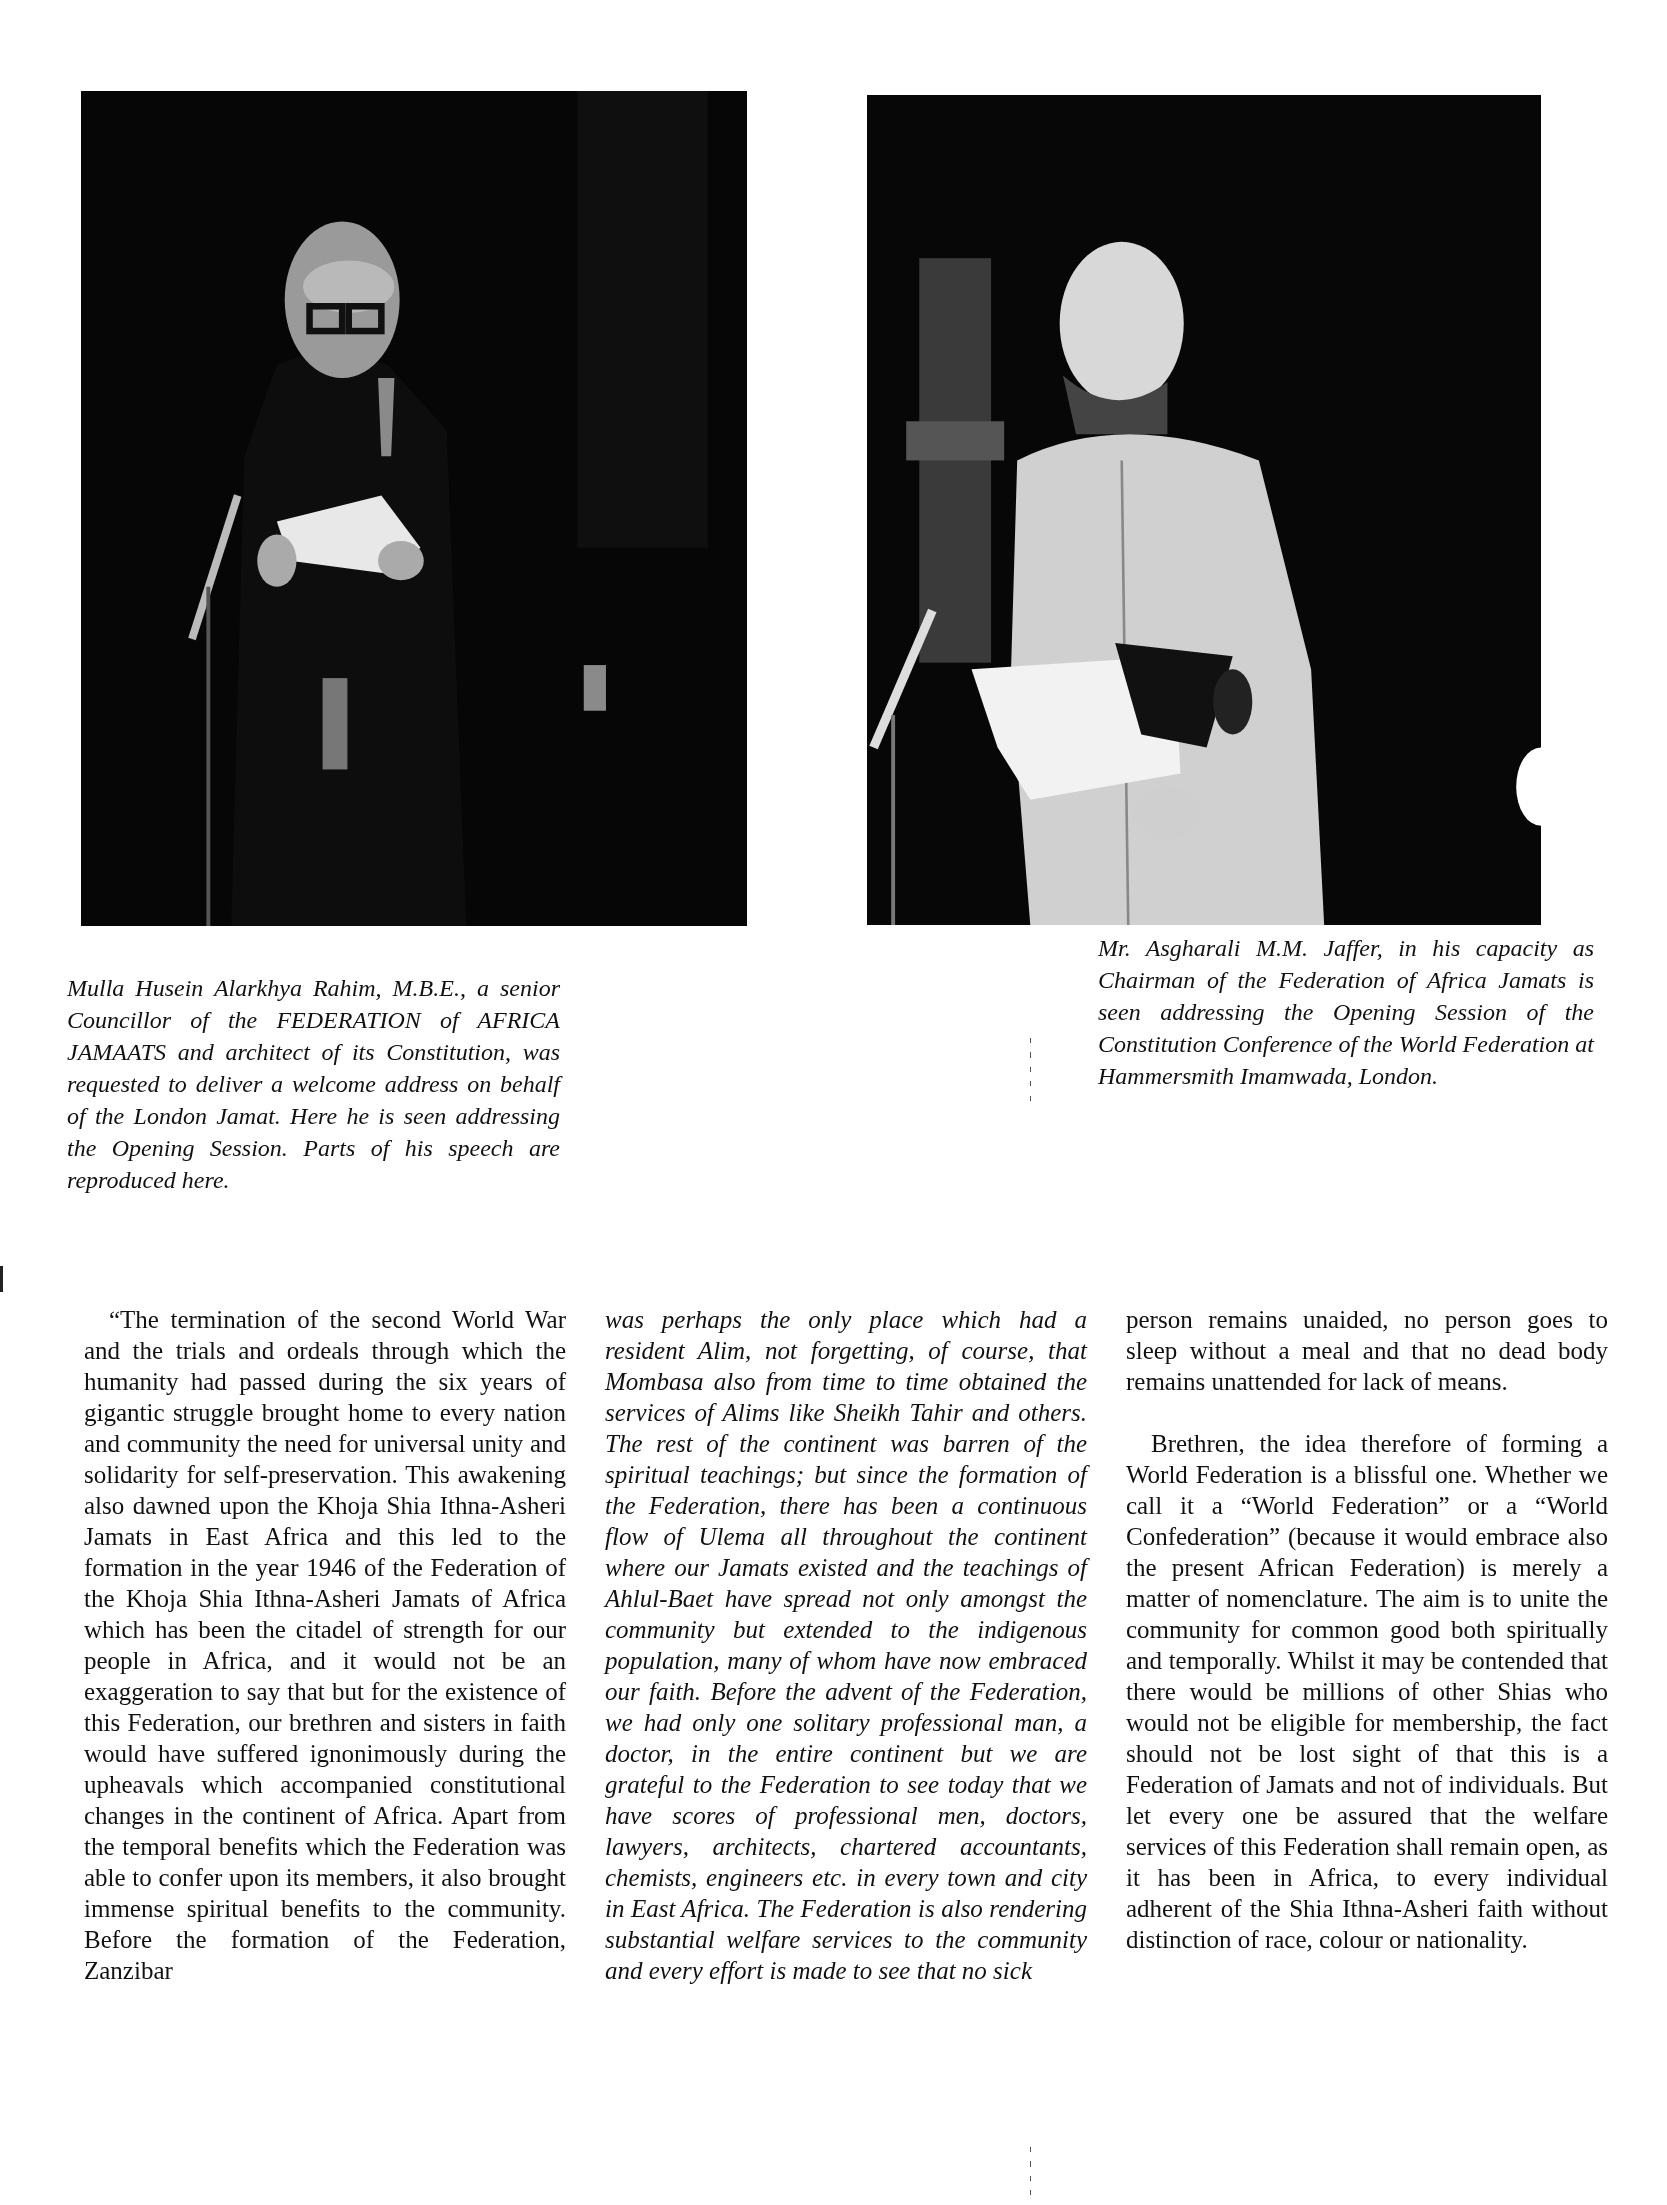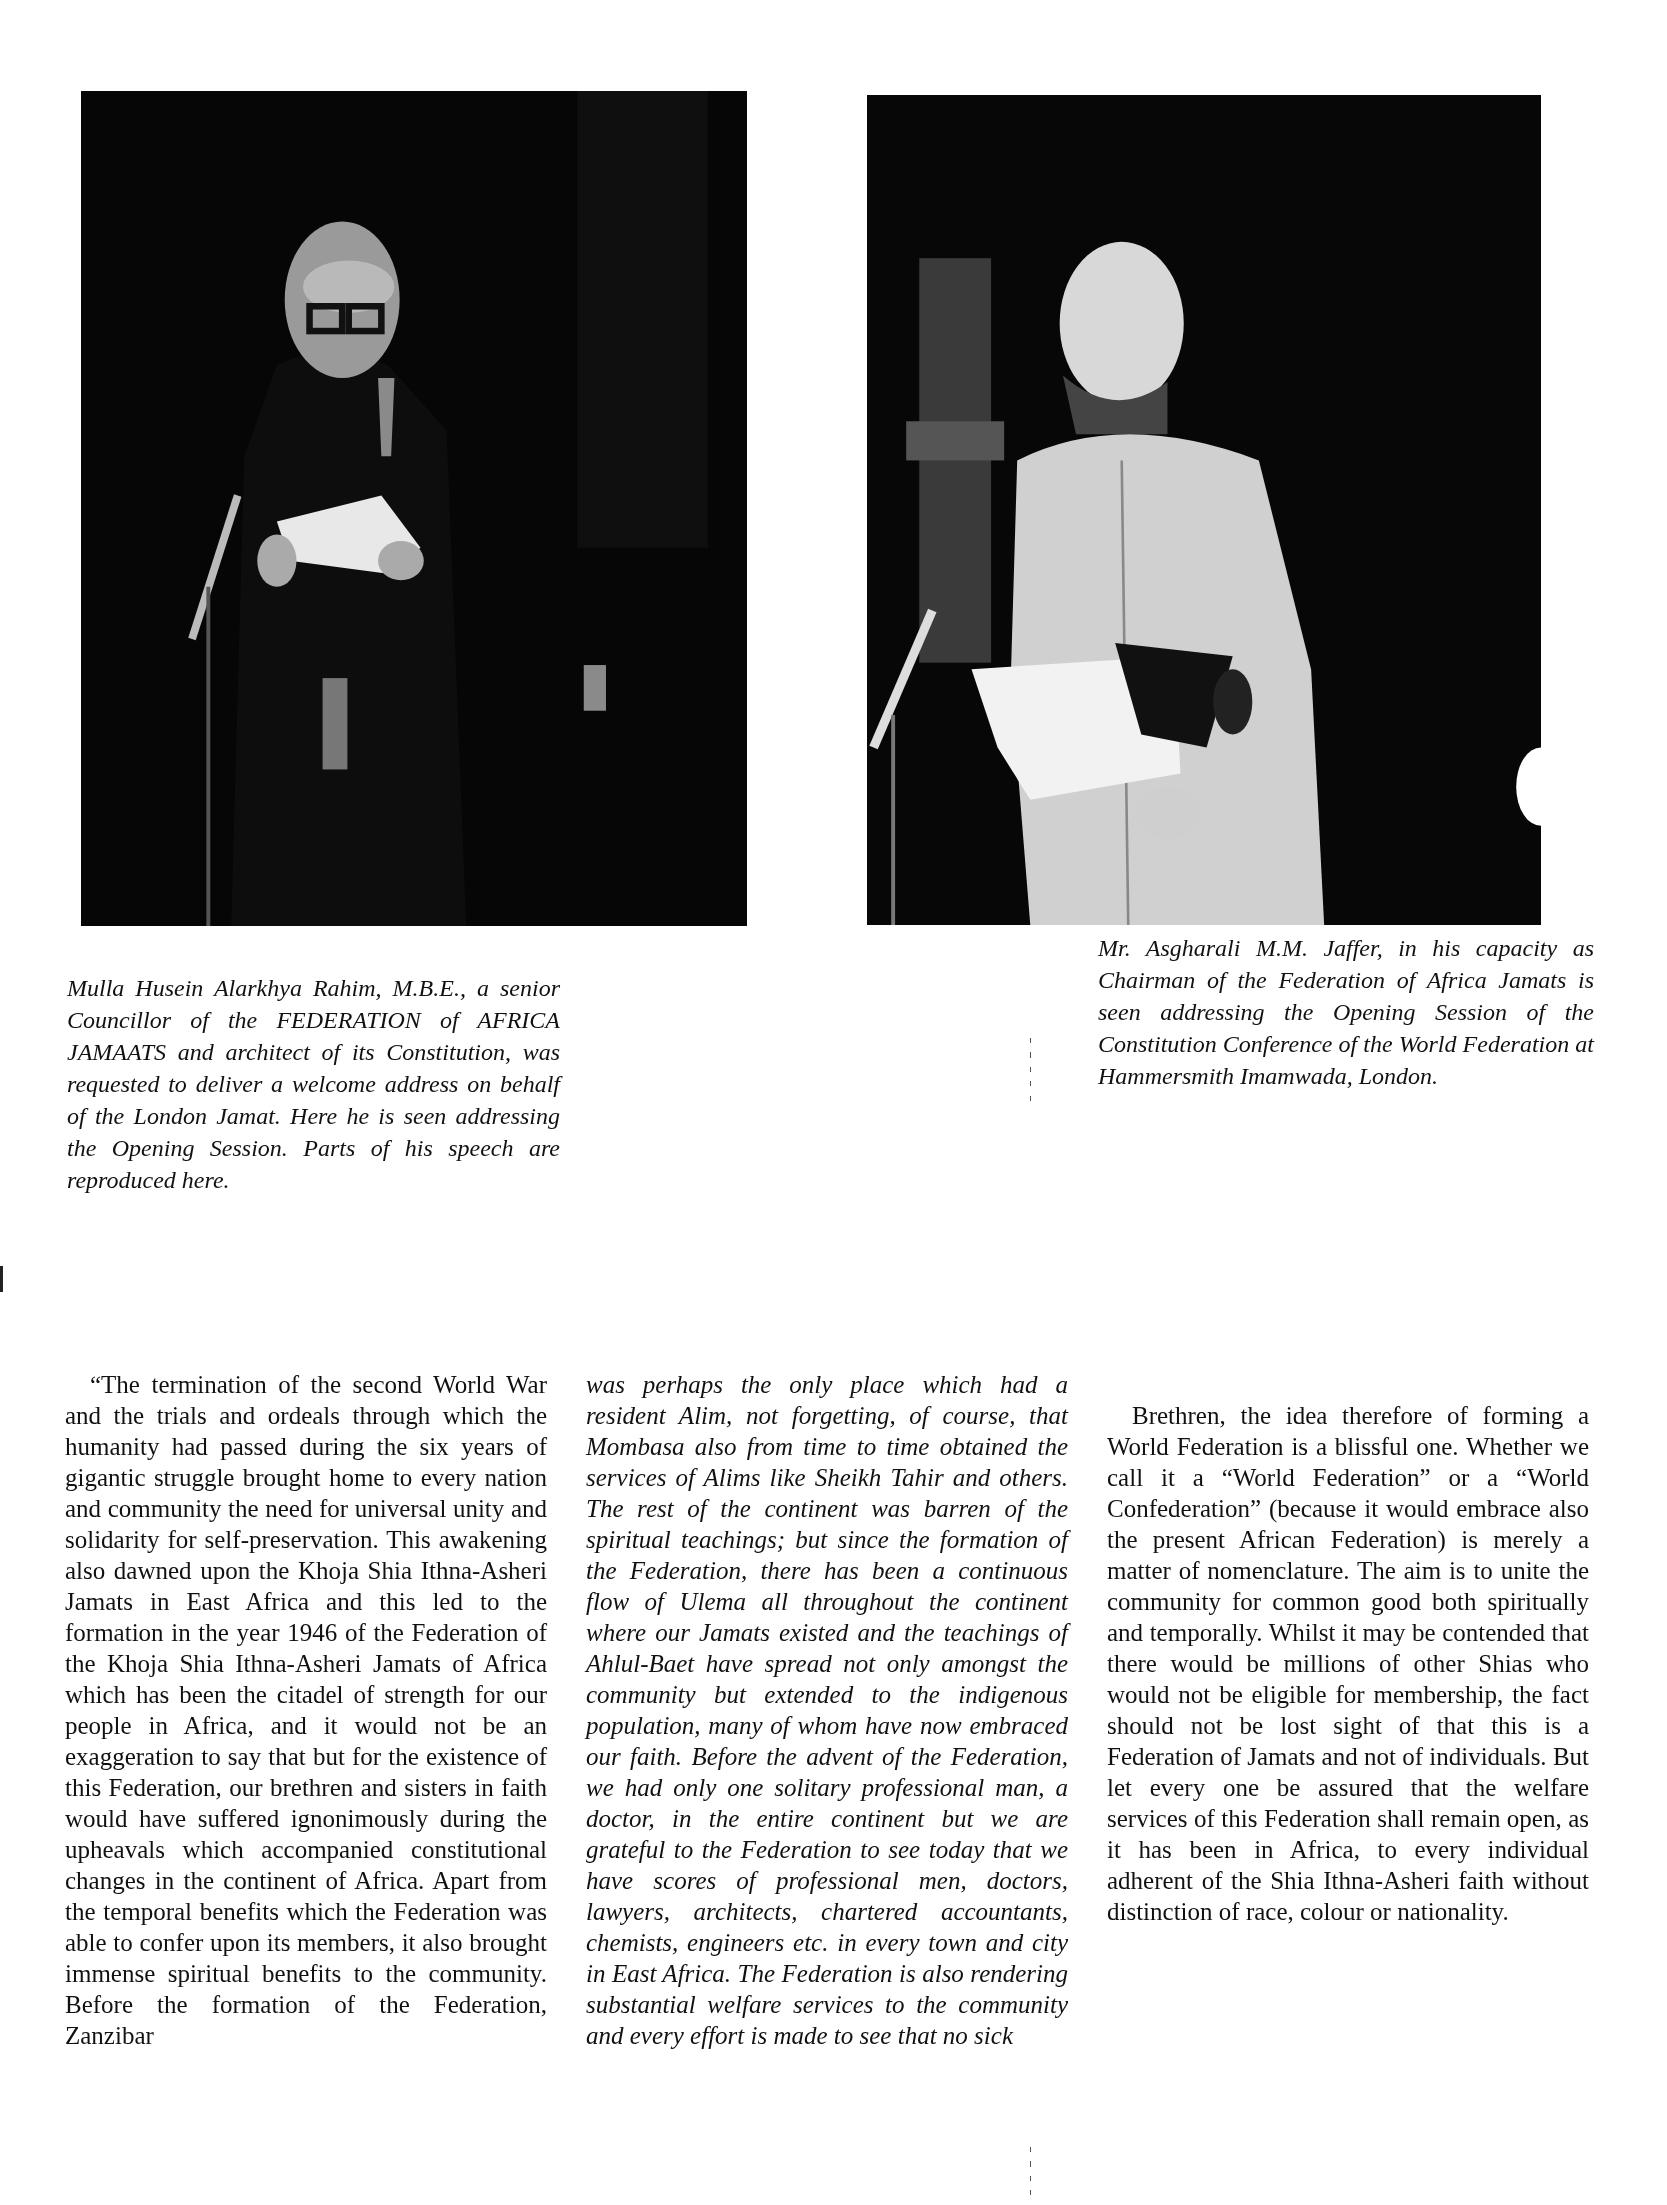--- a/index.html
+++ b/index.html
@@ -4,21 +4,21 @@
 <style>
   html, body { margin: 0; padding: 0; background: #ffffff; }
   body { width: 1667px; height: 2205px; position: relative; overflow: hidden; font-family: "Liberation Serif", "DejaVu Serif", serif; color: #111; }
   .photo { position: absolute; background: #050505; overflow: hidden; }
   #photo-left { left: 81px; top: 91px; width: 666px; height: 835px; }
   #photo-right { left: 867px; top: 95px; width: 674px; height: 830px; }
   .photo svg { width: 100%; height: 100%; display: block; }
   .caption { position: absolute; font-style: italic; font-size: 24px; line-height: 32px; text-align: justify; text-align-last: left; }
   #caption-left { left: 67px; top: 972px; width: 493px; }
   #caption-right { left: 1098px; top: 932px; width: 496px; }
-  .col { position: absolute; top: 1369px; width: 482px; font-size: 25px; line-height: 31px; text-align: justify; }
+  .col { position: absolute; top: 1304px; width: 482px; font-size: 25px; line-height: 31px; text-align: justify; margin-left: 19px; }
   #col-1 { left: 65px; }
   #col-2 { left: 586px; font-style: italic; }
   #col-3 { left: 1107px; }
   .col p { margin: 0; }
   .indent { text-indent: 25px; }
   .gap { margin-top: 31px !important; }
   .margin-mark { position: absolute; left: 0; top: 1266px; width: 2.6px; height: 26px; background: #222; }
   .fold-dash { position: absolute; left: 1030px; width: 1.3px; background: repeating-linear-gradient(#555 0 5.2px, transparent 5.2px 14.4px); }
 </style>
 </head>
@@ -84,15 +84,16 @@
 <div class="fold-dash" style="top:1038px;height:72px;"></div>
 <div class="fold-dash" style="top:2147px;height:58px;"></div>
 
 <div class="col" id="col-1">
   <p class="indent">“The termination of the second World War and the trials and ordeals through which the humanity had passed during the six years of gigantic struggle brought home to every nation and community the need for universal unity and solidarity for self-preservation. This awakening also dawned upon the Khoja Shia Ithna-Asheri Jamats in East Africa and this led to the formation in the year 1946 of the Federation of the Khoja Shia Ithna-Asheri Jamats of Africa which has been the citadel of strength for our people in Africa, and it would not be an exaggeration to say that but for the existence of this Federation, our brethren and sisters in faith would have suffered ignonimously during the upheavals which accompanied constitutional changes in the continent of Africa. Apart from the temporal benefits which the Federation was able to confer upon its members, it also brought immense spiritual benefits to the community. Before the formation of the Federation, Zanzibar</p>
 </div>
 <div class="col" id="col-2">
   <p>was perhaps the only place which had a resident Alim, not forgetting, of course, that Mombasa also from time to time obtained the services of Alims like Sheikh Tahir and others. The rest of the continent was barren of the spiritual teachings; but since the formation of the Federation, there has been a continuous flow of Ulema all throughout the continent where our Jamats existed and the teachings of Ahlul-Baet have spread not only amongst the community but extended to the indigenous population, many of whom have now embraced our faith. Before the advent of the Federation, we had only one solitary professional man, a doctor, in the entire continent but we are grateful to the Federation to see today that we have scores of professional men, doctors, lawyers, architects, chartered accountants, chemists, engineers etc. in every town and city in East Africa. The Federation is also rendering substantial welfare services to the community and every effort is made to see that no sick</p>
 </div>
 <div class="col" id="col-3">
+  <p>person remains unaided, no person goes to sleep without a meal and that no dead body remains unattended for lack of means.</p>
   <p class="indent gap">Brethren, the idea therefore of forming a World Federation is a blissful one. Whether we call it a “World Federation” or a “World Confederation” (because it would embrace also the present African Federation) is merely a matter of nomenclature. The aim is to unite the community for common good both spiritually and temporally. Whilst it may be contended that there would be millions of other Shias who would not be eligible for membership, the fact should not be lost sight of that this is a Federation of Jamats and not of individuals. But let every one be assured that the welfare services of this Federation shall remain open, as it has been in Africa, to every individual adherent of the Shia Ithna-Asheri faith without distinction of race, colour or nationality.</p>
 </div>
 
 
 </body></html>

